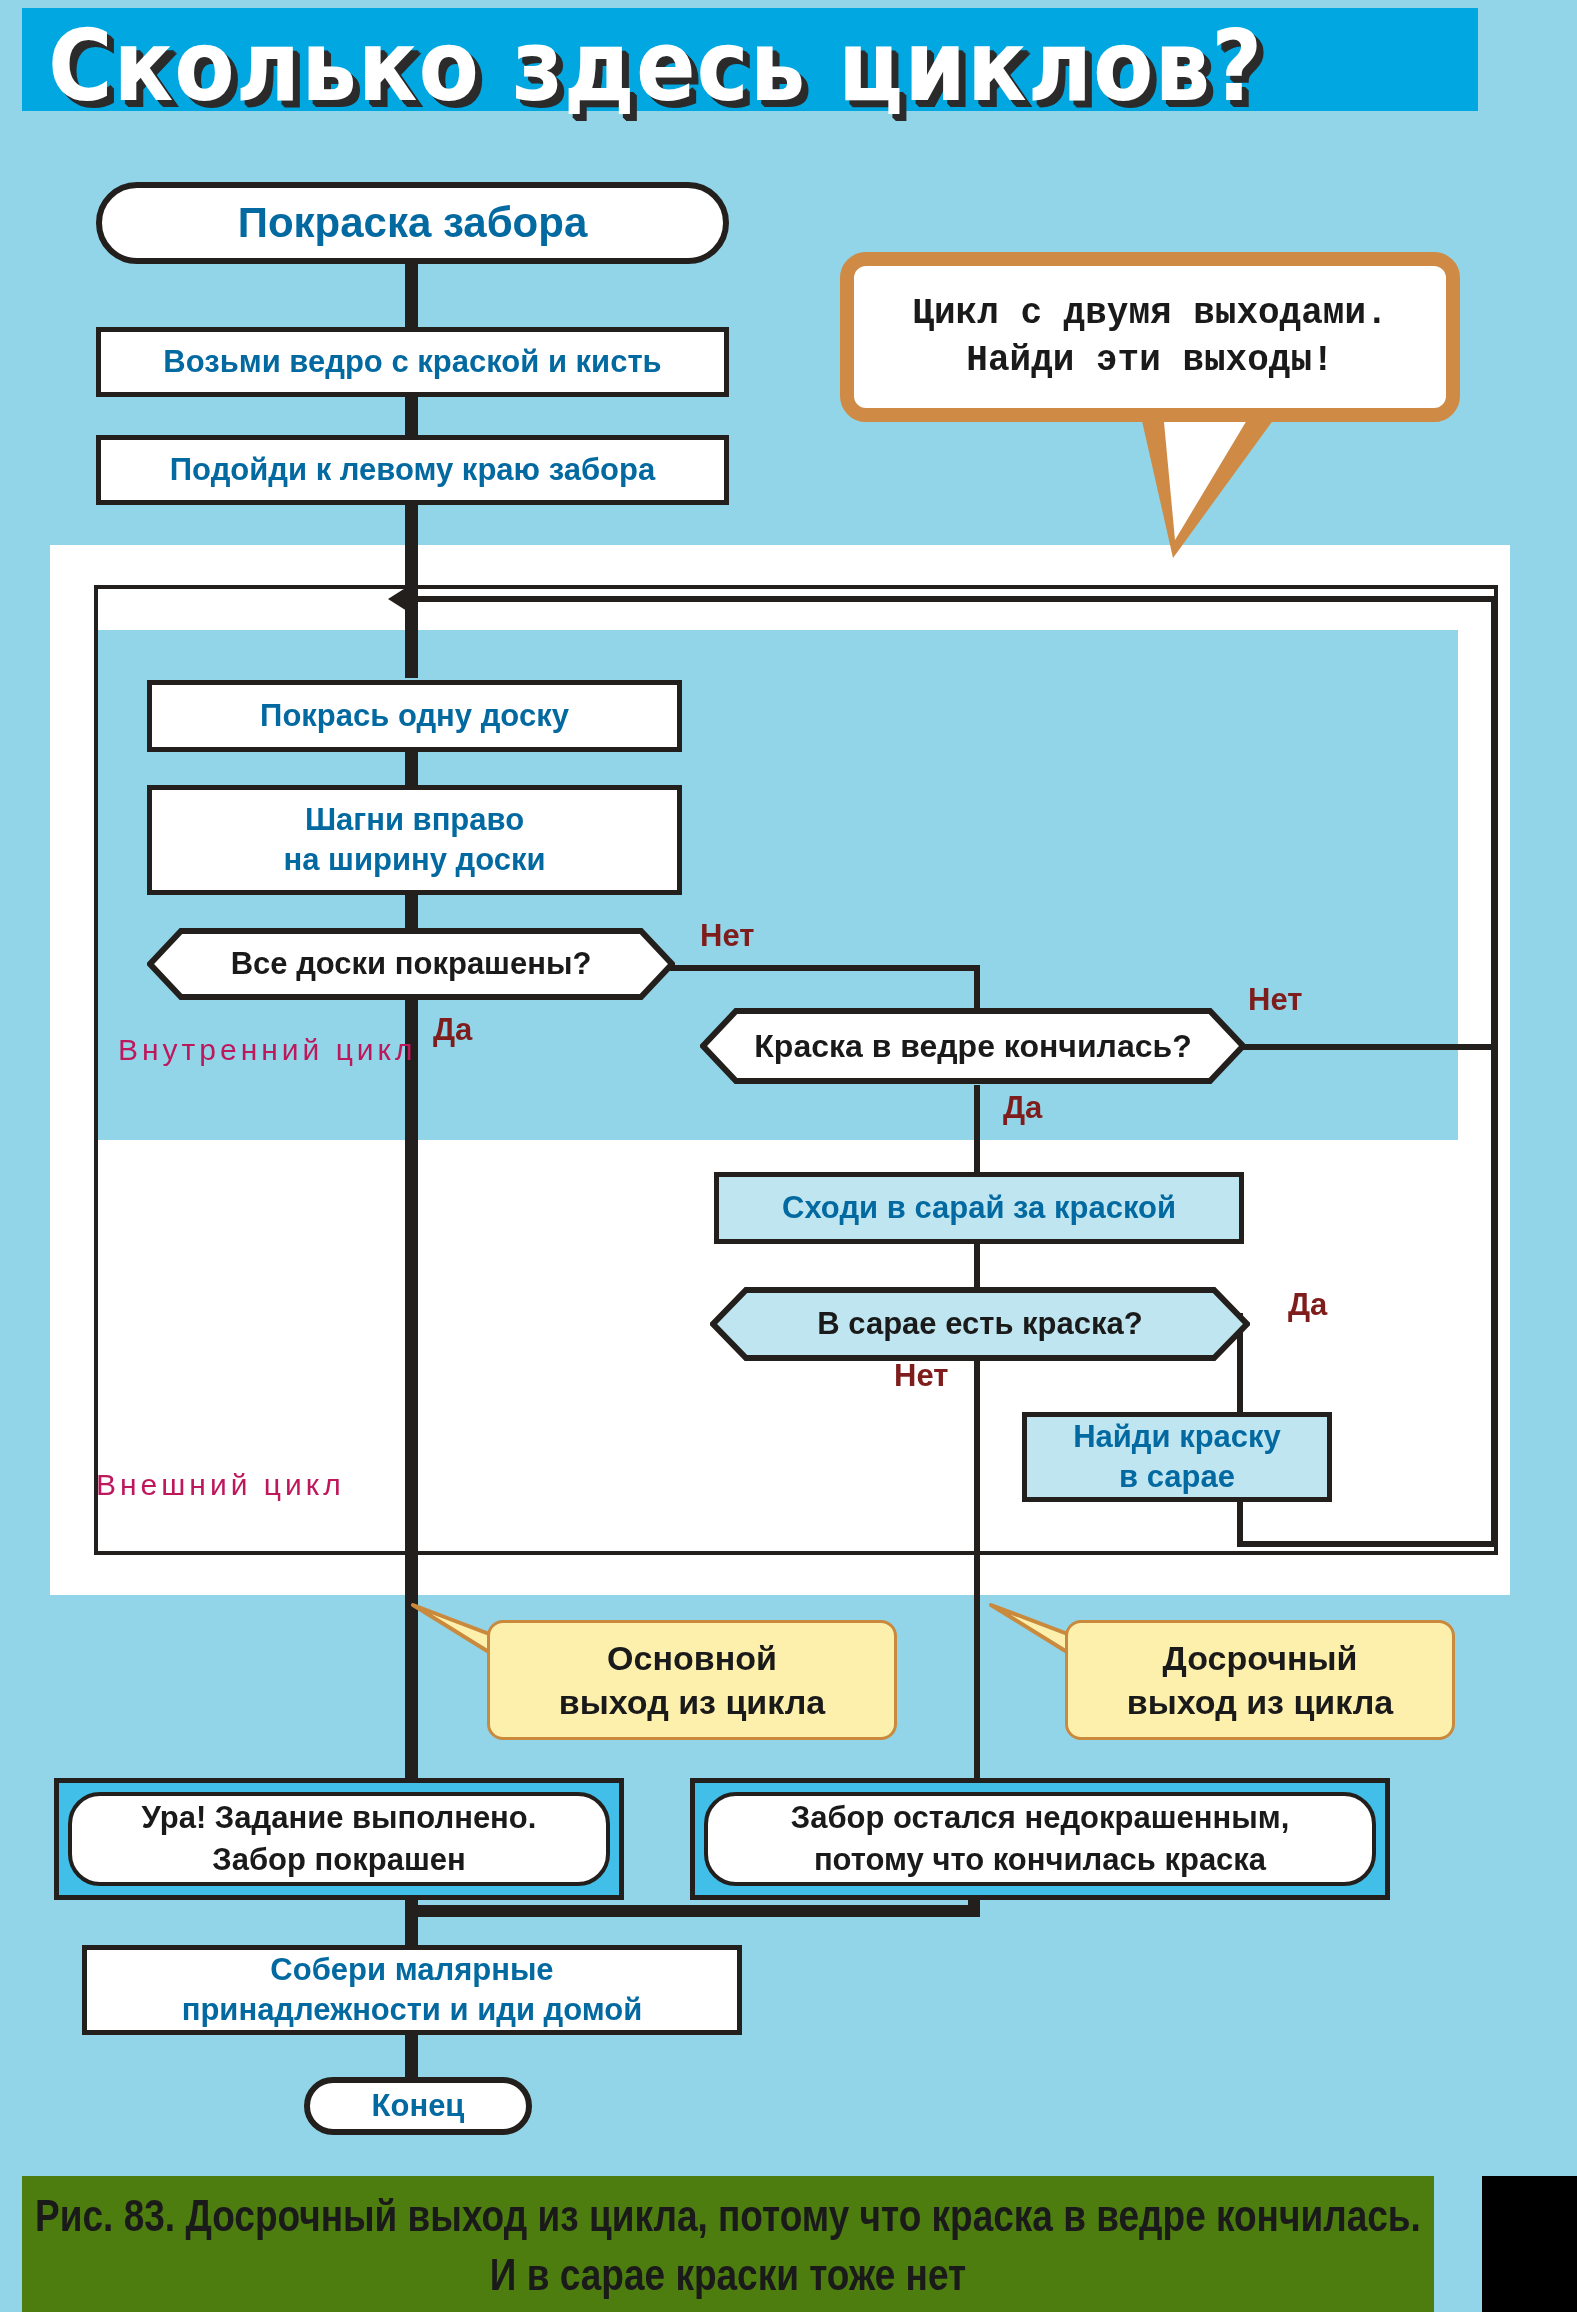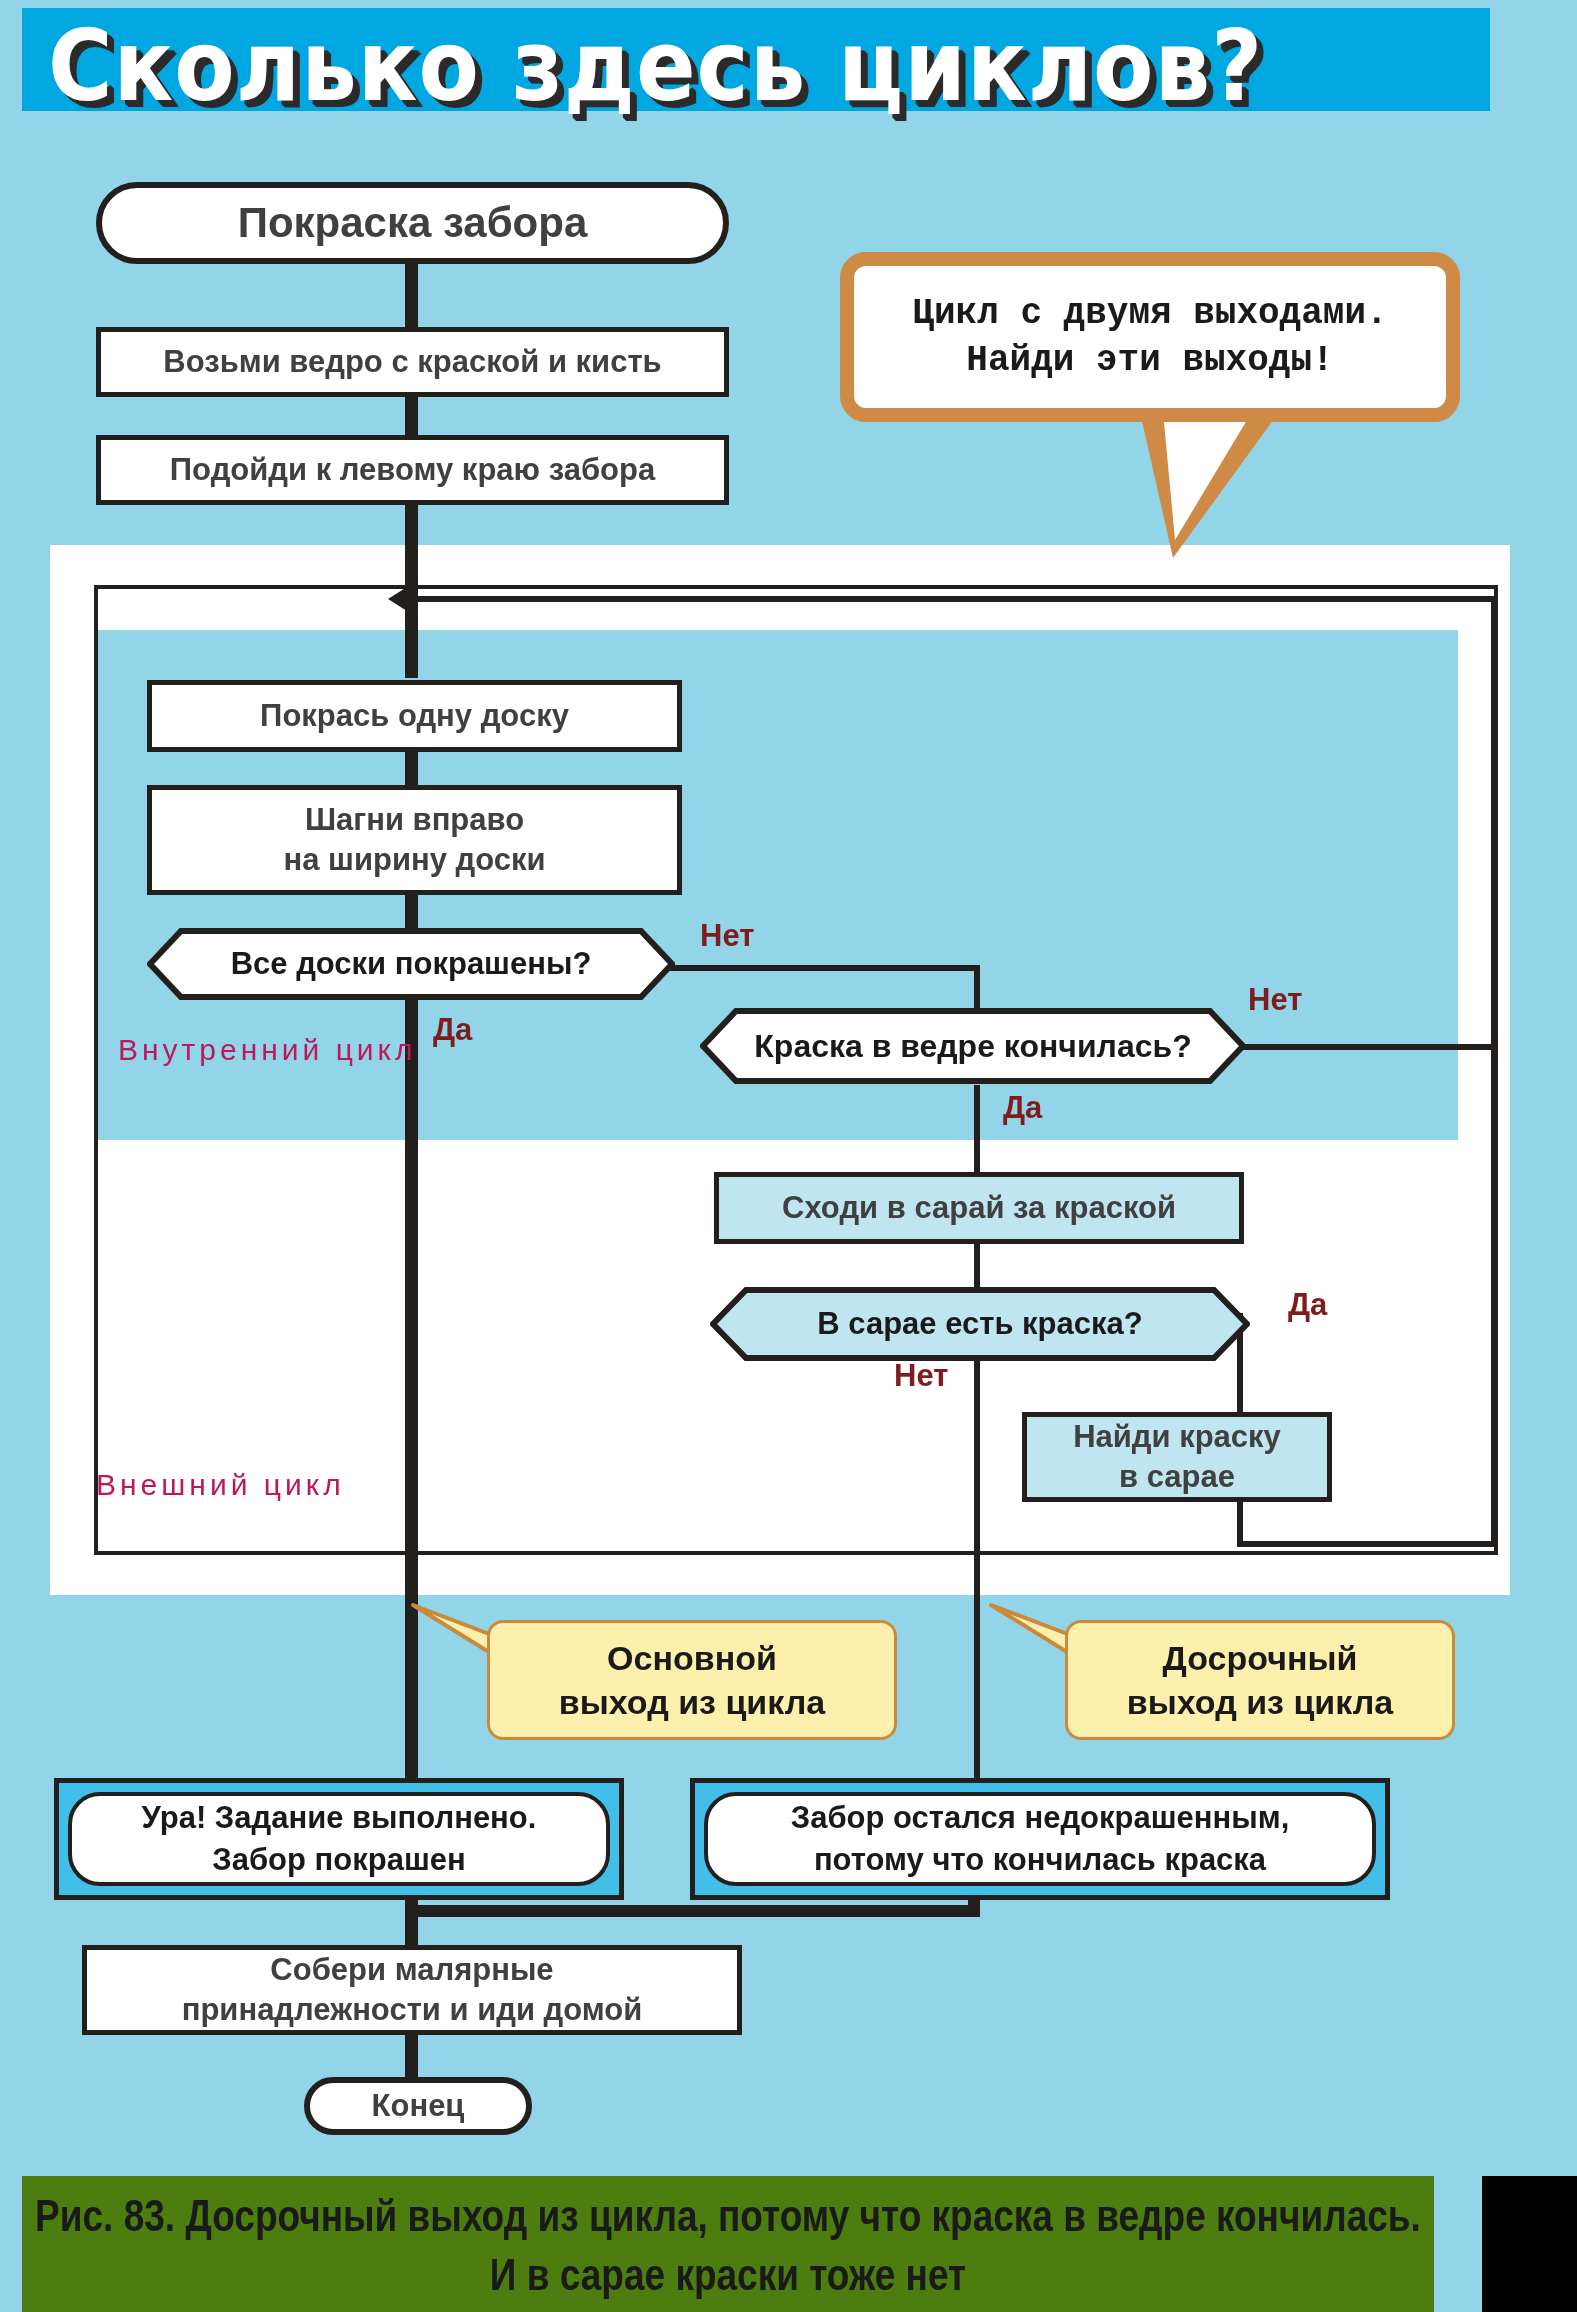--- a/index.html
+++ b/index.html
@@ -16,21 +16,20 @@
     background: #92d5e8;
     overflow: hidden;
   }
 
   
   #title-bar {
     position: absolute;
     left: 22px; top: 8px;
     width: 1456px; height: 103px;
     background: #00a7e1;
-    padding-left: 12px;
   }
   #title-text {
     position: absolute;
     left: 26px; top: 2px;
     width: 1430px;
     font-family: "DejaVu Sans", sans-serif;
     font-weight: 700;
     font-size: 88px;
     line-height: 100px;
     color: #ffffff;
@@ -48,21 +47,21 @@
   
   .node {
     position: absolute;
     box-sizing: border-box;
     display: flex;
     align-items: center;
     justify-content: center;
     text-align: center;
     font-family: "Liberation Sans", sans-serif;
     font-weight: 700;
-    color: #404040;
+    color: #0369a1;
     background: #ffffff;
     border: 5px solid #231f1c;
     z-index: 6;
   }
   .node.fill-blue { background: #bfe6f0; }
   .node.terminator {
     border-radius: 44px;
     border-width: 6px;
   }
 

